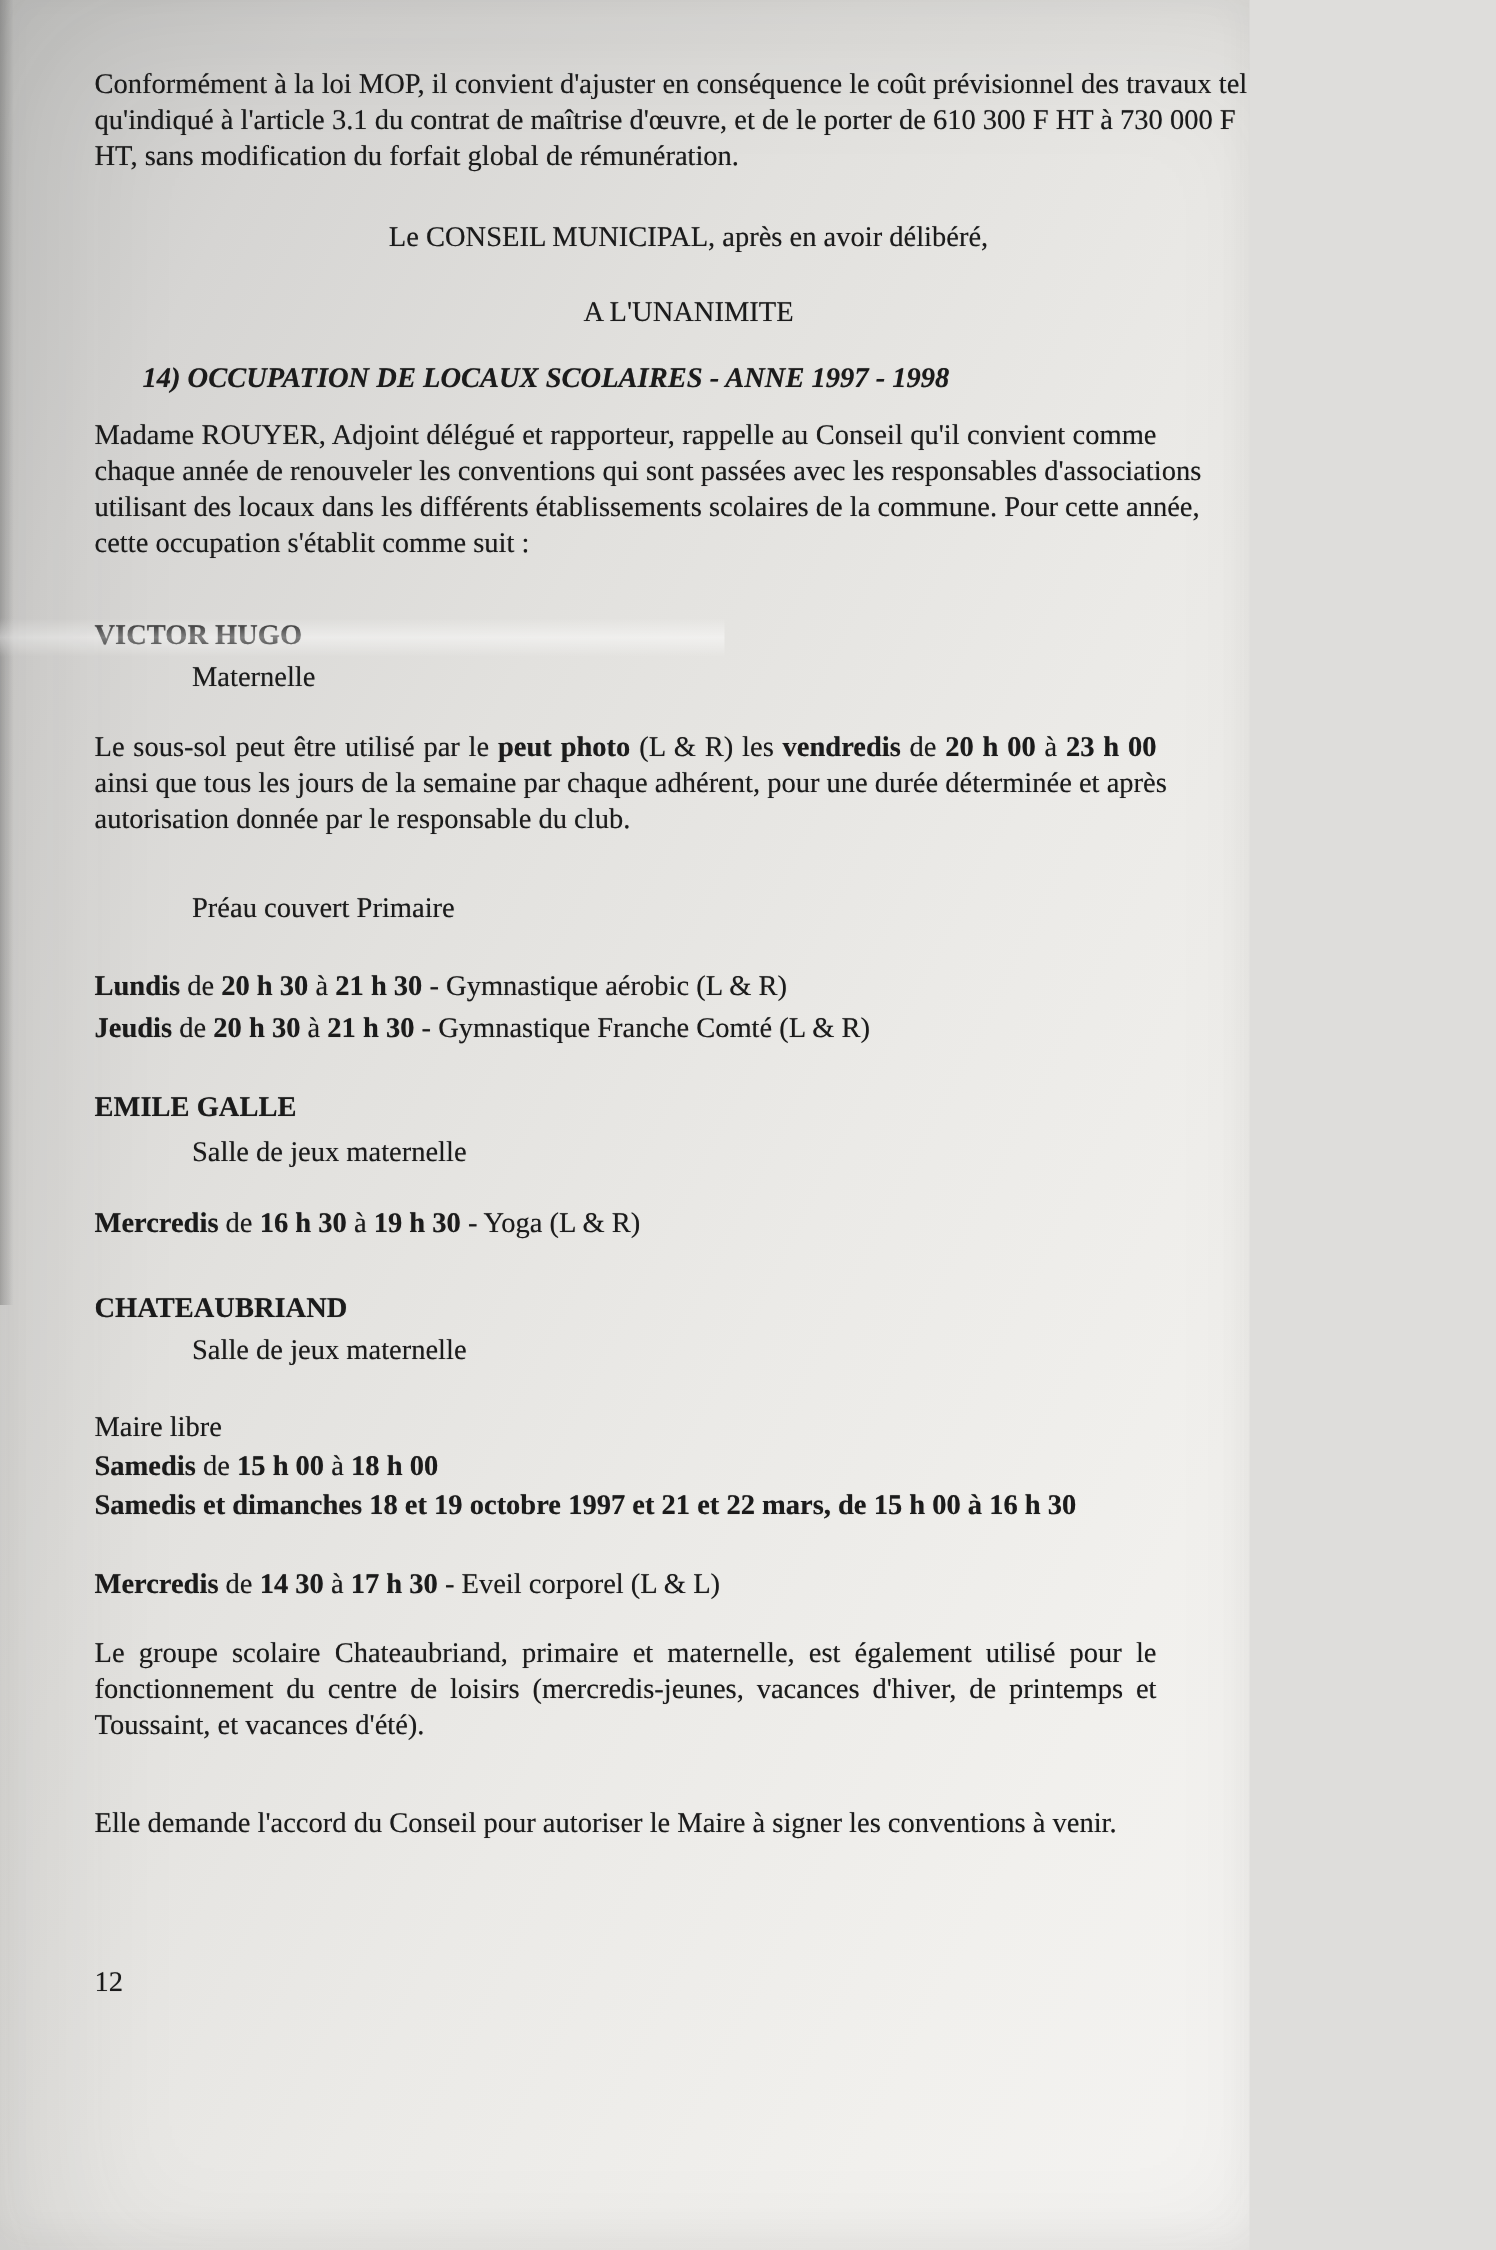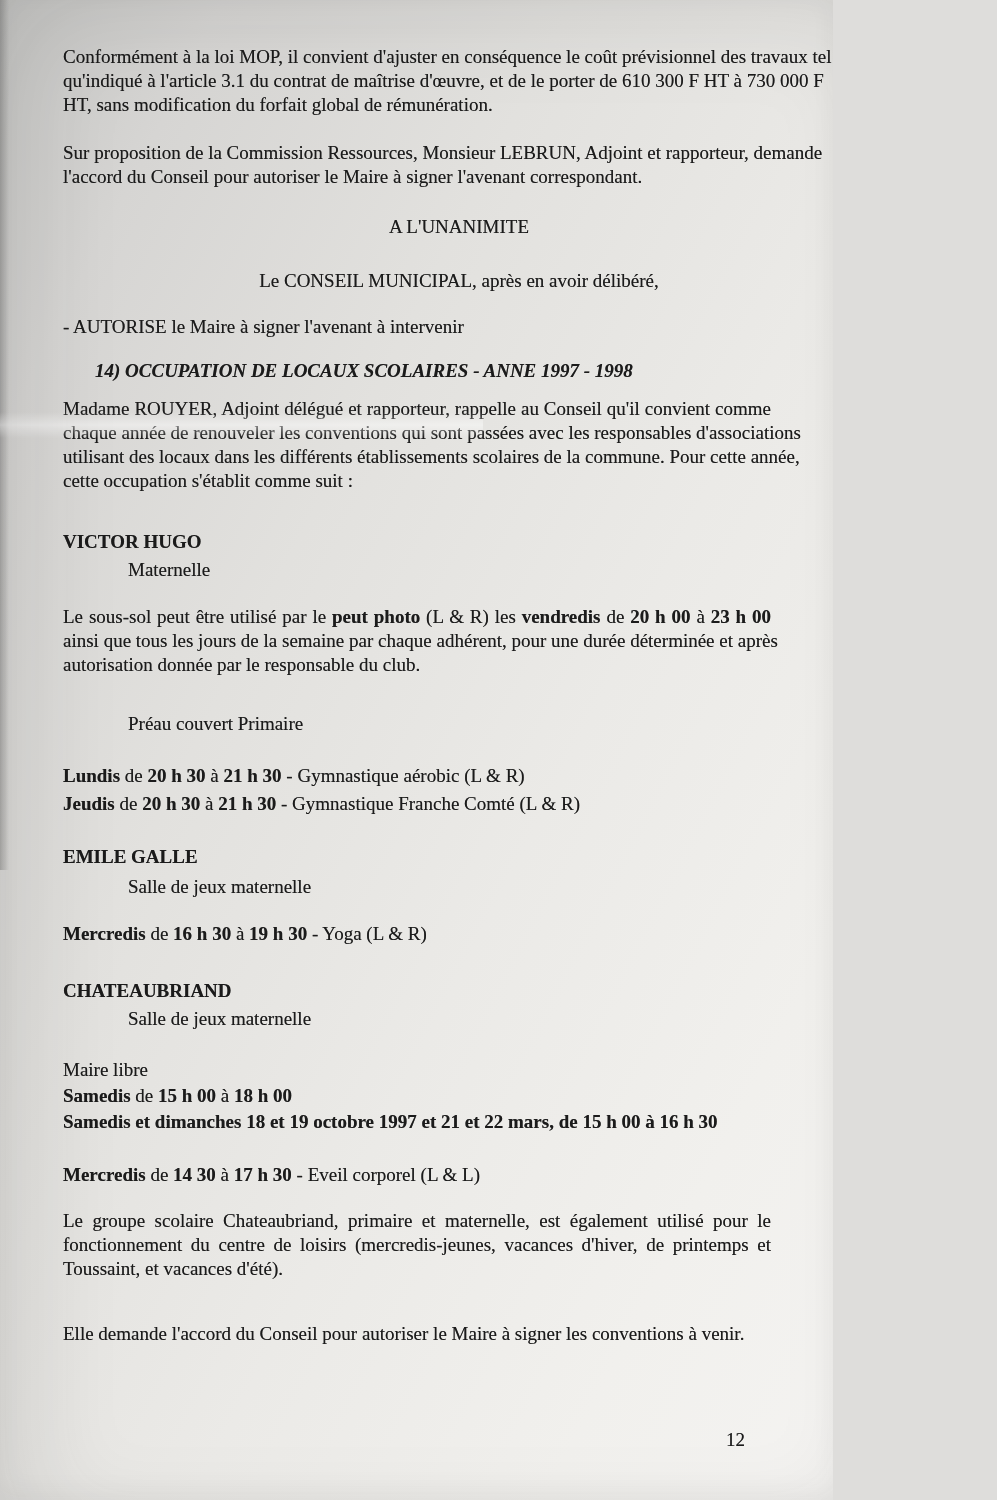--- a/index.html
+++ b/index.html
@@ -24,47 +24,42 @@
   .line{white-space:nowrap;line-height:24px;}
   .jl{text-align:justify;text-align-last:justify;}
   .b{font-weight:bold;}
   .center{text-align:center;padding-left:84px;white-space:nowrap;line-height:24px;}
   .single{white-space:nowrap;line-height:24px;}
   .heading{font-weight:bold;font-style:italic;white-space:nowrap;line-height:24px;margin-left:32px;}
   .school-name{font-weight:bold;white-space:nowrap;line-height:24px;}
   .room{text-underline-offset:2px;margin-left:65px;white-space:nowrap;line-height:28px;}
   .g28 .line{line-height:28px;}
   .g26 .line{line-height:26px;}
-  .pagenum{text-align:right;padding-right:26px;line-height:24px;}
+  .pagenum{padding-right:26px;line-height:24px;}
   .mt2{margin-top:2px}.mt4{margin-top:4px}.mt14{margin-top:14px}.mt20{margin-top:20px}
   .mt21{margin-top:21px}.mt22{margin-top:22px}.mt24{margin-top:24px}.mt26{margin-top:26px}
   .mt27{margin-top:27px}.mt28{margin-top:28px}.mt30{margin-top:30px}.mt33{margin-top:33px}
   .mt37{margin-top:37px}.mt41{margin-top:41px}.mt82{margin-top:82px}
 </style>
 </head>
 <body>
 
 <div class="page">
 
   <div class="para">
       <div class="line jl"><span>Conformément à la loi MOP, il convient d'ajuster en conséquence le coût prévisionnel des travaux tel</span></div>
       <div class="line jl"><span>qu'indiqué à l'article 3.1 du contrat de maîtrise d'œuvre, et de le porter de 610 300 F HT à 730 000 F</span></div>
       <div class="line"><span>HT, sans modification du forfait global de rémunération.</span></div>
     </div>
 
-  <div class="para mt24">
-      <div class="line jl"><span>Sur proposition de la Commission Ressources, Monsieur LEBRUN, Adjoint et rapporteur, demande</span></div>
-      <div class="line"><span>l'accord du Conseil pour autoriser le Maire à signer l'avenant correspondant.</span></div>
-    </div>
+
+  <div class="center mt30">Le CONSEIL MUNICIPAL, après en avoir délibéré,</div>
 
   <div class="center mt26">A L'UNANIMITE</div>
 
-  <div class="center mt30">Le CONSEIL MUNICIPAL, après en avoir délibéré,</div>
-
-  <div class="single mt22">- AUTORISE le Maire à signer l'avenant à intervenir</div>
 
   <div class="heading mt20">14) OCCUPATION DE LOCAUX SCOLAIRES - ANNE 1997 - 1998</div>
 
   <div class="para mt14">
       <div class="line jl"><span>Madame ROUYER, Adjoint délégué et rapporteur, rappelle au Conseil qu'il convient comme</span></div>
       <div class="line jl"><span>chaque année de renouveler les conventions qui sont passées avec les responsables d'associations</span></div>
       <div class="line jl"><span>utilisant des locaux dans les différents établissements scolaires de la commune. Pour cette année,</span></div>
       <div class="line"><span>cette occupation s'établit comme suit :</span></div>
     </div>
 

